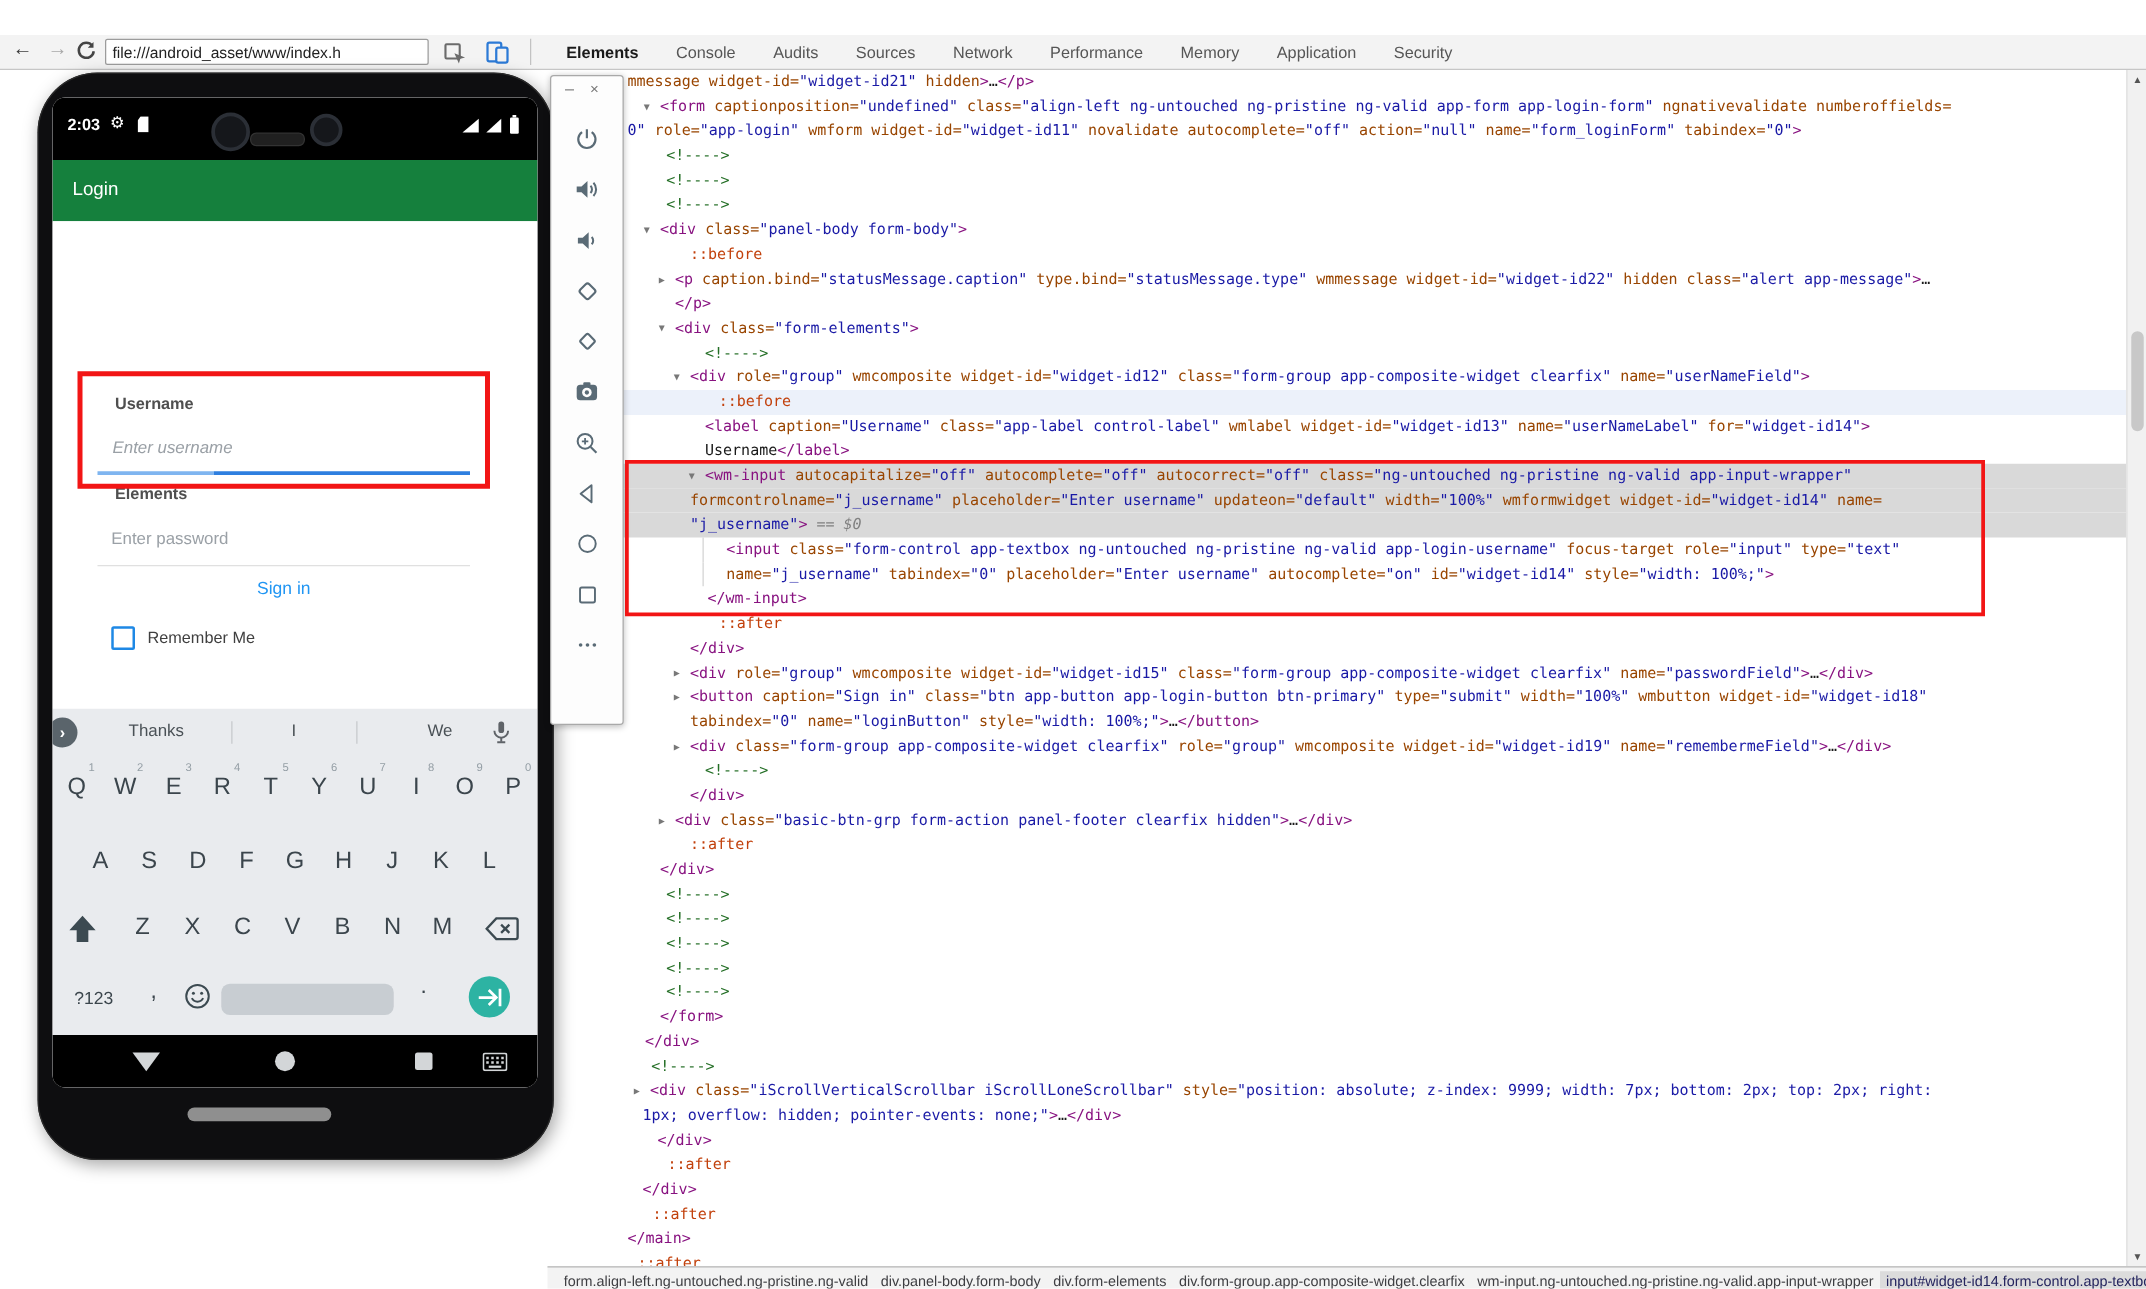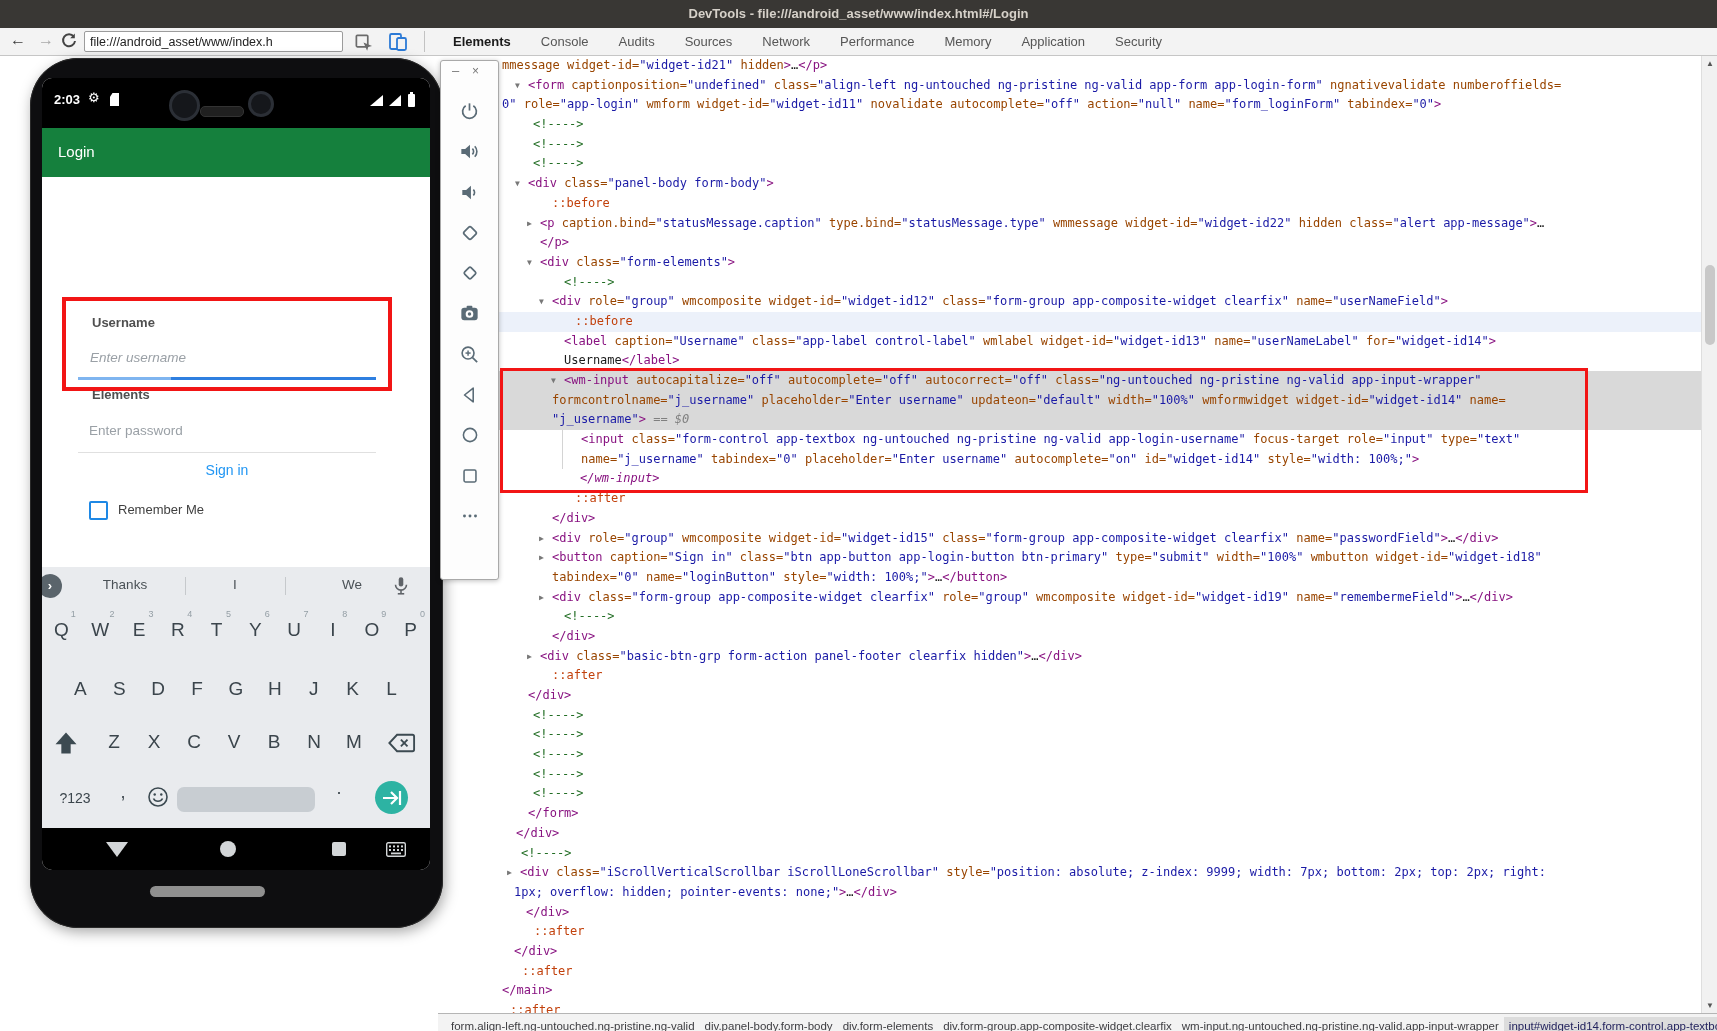--- a/index.html
+++ b/index.html
@@ -89,23 +89,20 @@
   .et-min{position:absolute;left:11px;top:2px;font-size:13px;}
   .et-close{position:absolute;left:31px;top:3px;font-size:12px;}
   .et-icons{position:absolute;left:0;top:30px;width:100%;}
   .et-ic{height:40.5px;display:flex;align-items:center;justify-content:center;}
 </style>
 </head>
 <body>
 
 <div id="stage">
 
-  <div class="titlebar">
-    <span>DevTools - file:///android_asset/www/index.html#/Login</span>
-  </div>
 
   <div class="toolbar">
     <span class="navglyph" style="left:10px;color:#3c3c3c;">←</span>
     <span class="navglyph" style="left:38px;color:#a8a8a8;">→</span>
     <svg style="position:absolute;left:60px;top:4px;" width="18" height="18" viewBox="0 0 18 18">
       <path d="M13.8 4.6A6 6 0 1 0 15 9" fill="none" stroke="#444" stroke-width="2"></path>
       <path d="M14.8 1.6v4.6h-4.6z" fill="#444"></path>
     </svg>
     <input class="urlbox" readonly="" value="file:///android_asset/www/index.h" style="">
     <svg style="position:absolute;left:354px;top:5px;" width="19" height="19" viewBox="0 0 20 20">
@@ -146,21 +143,21 @@
         <div class="cl"><span class="ct" style="left: 126px;"><span class="tk-c">&lt;!----&gt;</span></span></div>
         <div class="cl"><span class="arw" style="left: 101px;">▼</span><span class="ct" style="left: 114px;"><span class="tk-t">&lt;div </span><span class="tk-a">role=</span><span class="tk-v">"group"</span><span class="tk-a"> wmcomposite widget-id=</span><span class="tk-v">"widget-id12"</span><span class="tk-a"> class=</span><span class="tk-v">"form-group app-composite-widget clearfix"</span><span class="tk-a"> name=</span><span class="tk-v">"userNameField"</span><span class="tk-t">&gt;</span></span></div>
         <div class="cl hov"><span class="ct" style="left: 137px;"><span class="tk-p">::before</span></span></div>
         <div class="cl"><span class="ct" style="left: 126px;"><span class="tk-t">&lt;label </span><span class="tk-a">caption=</span><span class="tk-v">"Username"</span><span class="tk-a"> class=</span><span class="tk-v">"app-label control-label"</span><span class="tk-a"> wmlabel widget-id=</span><span class="tk-v">"widget-id13"</span><span class="tk-a"> name=</span><span class="tk-v">"userNameLabel"</span><span class="tk-a"> for=</span><span class="tk-v">"widget-id14"</span><span class="tk-t">&gt;</span></span></div>
         <div class="cl"><span class="ct" style="left: 126px;"><span class="tk-x">Username</span><span class="tk-t">&lt;/label&gt;</span></span></div>
         <div class="cl sel"><span class="arw" style="left: 113px;">▼</span><span class="ct" style="left: 126px;"><span class="tk-t">&lt;wm-input </span><span class="tk-a">autocapitalize=</span><span class="tk-v">"off"</span><span class="tk-a"> autocomplete=</span><span class="tk-v">"off"</span><span class="tk-a"> autocorrect=</span><span class="tk-v">"off"</span><span class="tk-a"> class=</span><span class="tk-v">"ng-untouched ng-pristine ng-valid app-input-wrapper"</span></span></div>
         <div class="cl sel"><span class="ct" style="left: 114px;"><span class="tk-a">formcontrolname=</span><span class="tk-v">"j_username"</span><span class="tk-a"> placeholder=</span><span class="tk-v">"Enter username"</span><span class="tk-a"> updateon=</span><span class="tk-v">"default"</span><span class="tk-a"> width=</span><span class="tk-v">"100%"</span><span class="tk-a"> wmformwidget widget-id=</span><span class="tk-v">"widget-id14"</span><span class="tk-a"> name=</span></span></div>
         <div class="cl sel"><span class="ct" style="left: 114px;"><span class="tk-v">"j_username"</span><span class="tk-t">&gt;</span><span class="tk-d"> == $0</span></span></div>
         <div class="cl"><span class="guide"></span><span class="ct" style="left: 143px;"><span class="tk-t">&lt;input </span><span class="tk-a">class=</span><span class="tk-v">"form-control app-textbox ng-untouched ng-pristine ng-valid app-login-username"</span><span class="tk-a"> focus-target role=</span><span class="tk-v">"input"</span><span class="tk-a"> type=</span><span class="tk-v">"text"</span></span></div>
         <div class="cl"><span class="guide"></span><span class="ct" style="left: 143px;"><span class="tk-a">name=</span><span class="tk-v">"j_username"</span><span class="tk-a"> tabindex=</span><span class="tk-v">"0"</span><span class="tk-a"> placeholder=</span><span class="tk-v">"Enter username"</span><span class="tk-a"> autocomplete=</span><span class="tk-v">"on"</span><span class="tk-a"> id=</span><span class="tk-v">"widget-id14"</span><span class="tk-a"> style=</span><span class="tk-v">"width: 100%;"</span><span class="tk-t">&gt;</span></span></div>
-        <div class="cl"><span class="ct" style="left: 142px; font-style: italic;"><span class="tk-t">&lt;/wm-input&gt;</span></span></div>
+        <div class="cl"><span class="ct" style="left: 128px;"><span class="tk-t">&lt;/wm-input&gt;</span></span></div>
         <div class="cl"><span class="ct" style="left: 137px;"><span class="tk-p">::after</span></span></div>
         <div class="cl"><span class="ct" style="left: 114px;"><span class="tk-t">&lt;/div&gt;</span></span></div>
         <div class="cl"><span class="arw" style="left: 101px;">▶</span><span class="ct" style="left: 114px;"><span class="tk-t">&lt;div </span><span class="tk-a">role=</span><span class="tk-v">"group"</span><span class="tk-a"> wmcomposite widget-id=</span><span class="tk-v">"widget-id15"</span><span class="tk-a"> class=</span><span class="tk-v">"form-group app-composite-widget clearfix"</span><span class="tk-a"> name=</span><span class="tk-v">"passwordField"</span><span class="tk-t">&gt;</span><span class="tk-x">…</span><span class="tk-t">&lt;/div&gt;</span></span></div>
         <div class="cl"><span class="arw" style="left: 101px;">▶</span><span class="ct" style="left: 114px;"><span class="tk-t">&lt;button </span><span class="tk-a">caption=</span><span class="tk-v">"Sign in"</span><span class="tk-a"> class=</span><span class="tk-v">"btn app-button app-login-button btn-primary"</span><span class="tk-a"> type=</span><span class="tk-v">"submit"</span><span class="tk-a"> width=</span><span class="tk-v">"100%"</span><span class="tk-a"> wmbutton widget-id=</span><span class="tk-v">"widget-id18"</span></span></div>
         <div class="cl"><span class="ct" style="left: 114px;"><span class="tk-a">tabindex=</span><span class="tk-v">"0"</span><span class="tk-a"> name=</span><span class="tk-v">"loginButton"</span><span class="tk-a"> style=</span><span class="tk-v">"width: 100%;"</span><span class="tk-t">&gt;</span><span class="tk-x">…</span><span class="tk-t">&lt;/button&gt;</span></span></div>
         <div class="cl"><span class="arw" style="left: 101px;">▶</span><span class="ct" style="left: 114px;"><span class="tk-t">&lt;div </span><span class="tk-a">class=</span><span class="tk-v">"form-group app-composite-widget clearfix"</span><span class="tk-a"> role=</span><span class="tk-v">"group"</span><span class="tk-a"> wmcomposite widget-id=</span><span class="tk-v">"widget-id19"</span><span class="tk-a"> name=</span><span class="tk-v">"remembermeField"</span><span class="tk-t">&gt;</span><span class="tk-x">…</span><span class="tk-t">&lt;/div&gt;</span></span></div>
         <div class="cl"><span class="ct" style="left: 126px;"><span class="tk-c">&lt;!----&gt;</span></span></div>
         <div class="cl"><span class="ct" style="left: 114px;"><span class="tk-t">&lt;/div&gt;</span></span></div>
         <div class="cl"><span class="arw" style="left: 89px;">▶</span><span class="ct" style="left: 102px;"><span class="tk-t">&lt;div </span><span class="tk-a">class=</span><span class="tk-v">"basic-btn-grp form-action panel-footer clearfix hidden"</span><span class="tk-t">&gt;</span><span class="tk-x">…</span><span class="tk-t">&lt;/div&gt;</span></span></div>
         <div class="cl"><span class="ct" style="left: 114px;"><span class="tk-p">::after</span></span></div>

